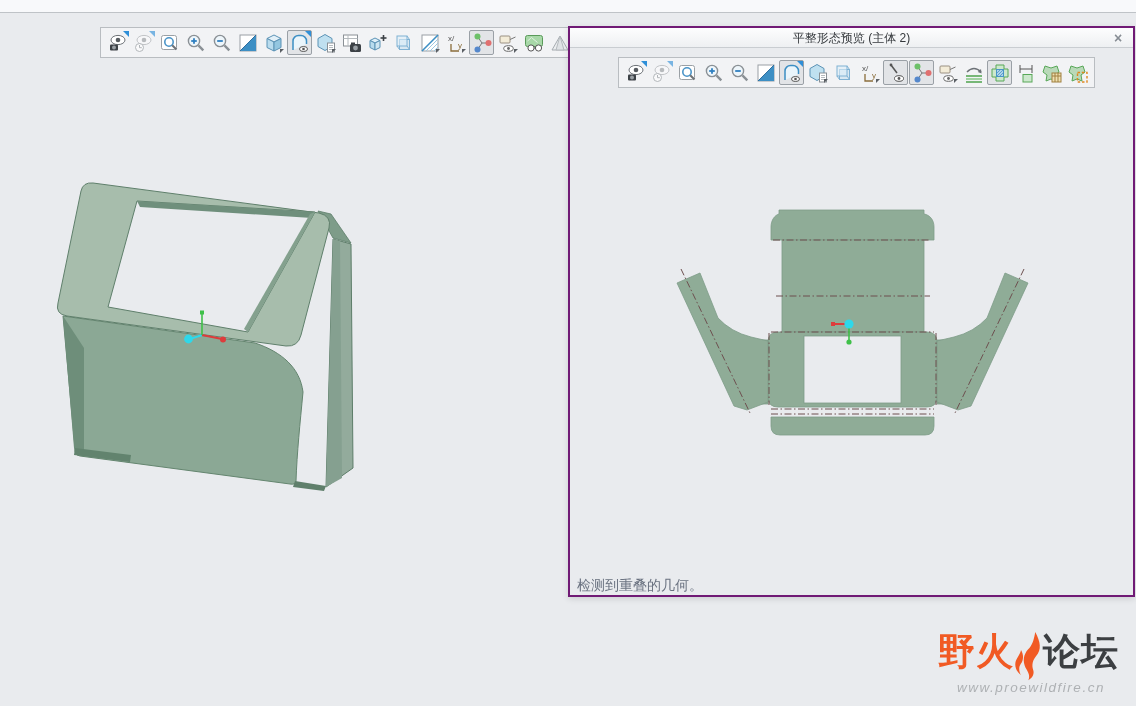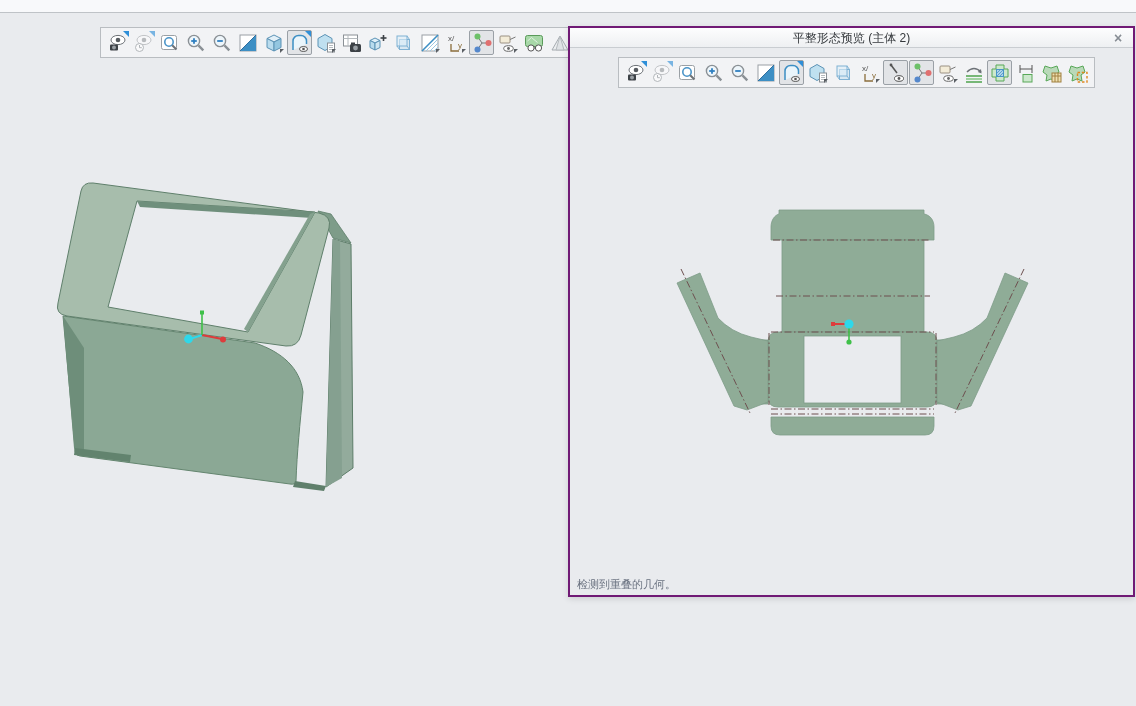--- a/index.html
+++ b/index.html
@@ -34,21 +34,21 @@
   .dialog { position:absolute; left:568px; top:26px; width:567px; height:571px;
     background:#e9ebee; border:2px solid #701a75; z-index:3;
     box-shadow:0 2px 6px rgba(0,0,0,.12); }
   .dlg-title { position:relative; height:20px; line-height:20px; text-align:center;
     background:linear-gradient(#fdfdfe,#eef0f2); border-bottom:1px solid #c9cdd1;
     font-size:12px; color:#33373b; }
   .dlg-close { position:absolute; right:7px; top:0; width:16px; height:20px;
     color:#878d94; font-size:14px; font-weight:bold; text-align:center; cursor:default; }
   #dialog-toolbar { left:48px; top:29px; }
   #flatview { position:absolute; left:0; top:20px; width:565px; height:549px; }
-  .dlg-status { position:absolute; left:7px; top:549px; font-size:11px; color:#6a7280; }
+  .dlg-status { position:absolute; left:7px; top:549px; font-size:14px; color:#6a7280; }
 
   
   .watermark { position:absolute; left:938px; top:625px; width:186px; z-index:4; }
   .wm-row { position:relative; display:flex; align-items:flex-end; height:52px; }
   .wm-left { font-size:37px; font-weight:bold; color:#f15a24; letter-spacing:1px;
     font-family:"Liberation Serif","DejaVu Serif",serif; }
   .wm-right { font-size:37px; font-weight:bold; color:#3c3f42; letter-spacing:1px;
     font-family:"Liberation Serif","DejaVu Serif",serif; }
   .wm-flame { width:33px; height:58px; margin:0 -2px -4px -2px; position:relative; top:4px; }
   .wm-url { margin-top:3px; text-align:center; font-size:13.5px; font-style:italic;
@@ -534,14 +534,29 @@
         <line x1="848" y1="322" x2="848" y2="339" stroke="#3fc049" stroke-width="1.6"></line>
         <rect x="830" y="320" width="4" height="4" fill="#dd3c3c"></rect>
         <circle cx="848" cy="340" r="2.6" fill="#3fc049"></circle>
         <circle cx="848" cy="322" r="4.6" fill="#2ed8ea"></circle>
       </g>
     </svg>
 
     <div class="dlg-status">检测到重叠的几何。</div>
   </div>
 
+  <div class="watermark">
+    <div class="wm-row">
+      <span class="wm-left">野火</span>
+      <svg class="wm-flame" viewBox="0 0 40 64">
+        <g transform="rotate(8 20 32)" fill="#f15a24">
+          <path d="M24,2 C32,13 35,22 29,31 C26,36 25,42 28,48 C30,52 29,57 24,61
+                   C26,53 20,50 17,44 C13,36 15,28 20,22 C23,17 24,9 24,2 Z"></path>
+          <path d="M10,26 C14,31 15,37 12,43 C10,47 11,52 14,56
+                   C7,52 3,44 7,36 C8,33 10,29 10,26 Z"></path>
+        </g>
+      </svg>
+      <span class="wm-right">论坛</span>
+    </div>
+    <div class="wm-url">www.proewildfire.cn</div>
+  </div>
 
 </div>
 
 </body></html>

